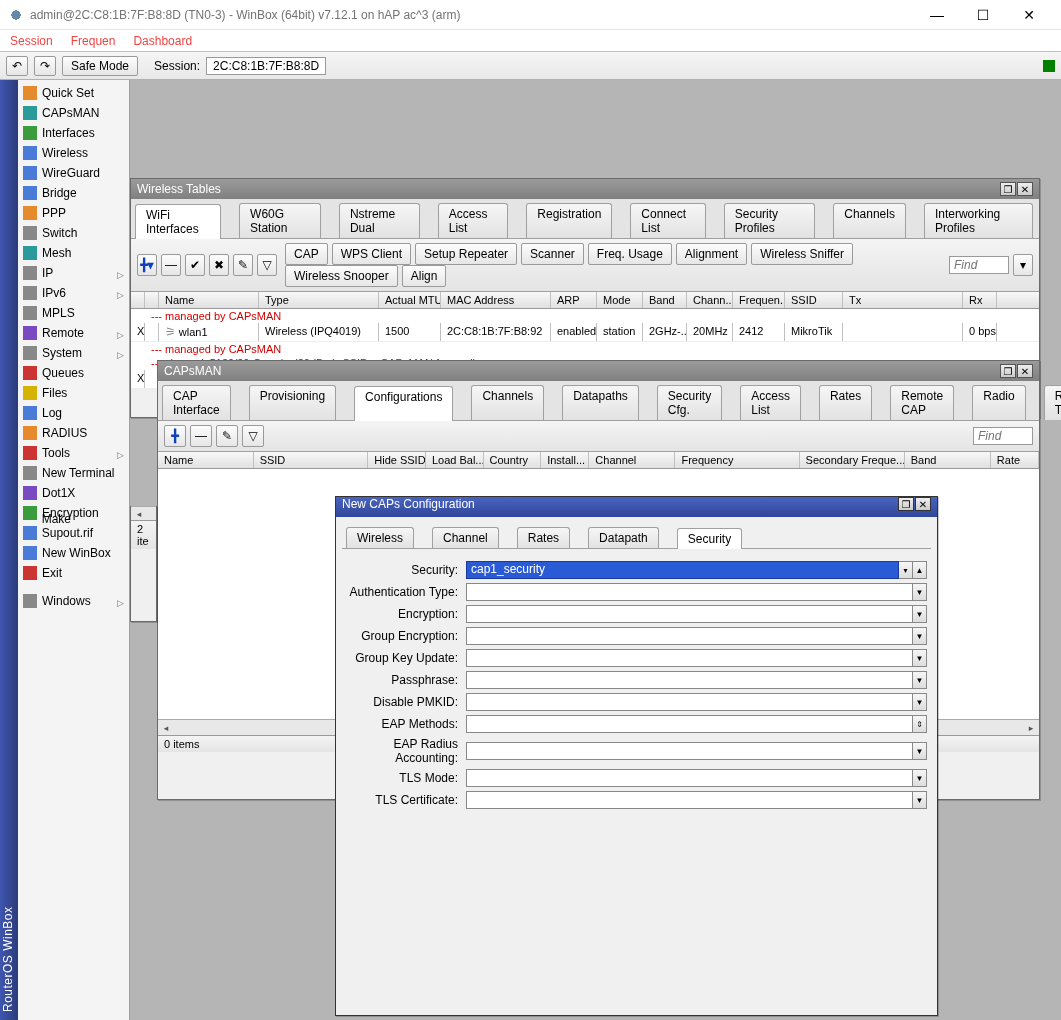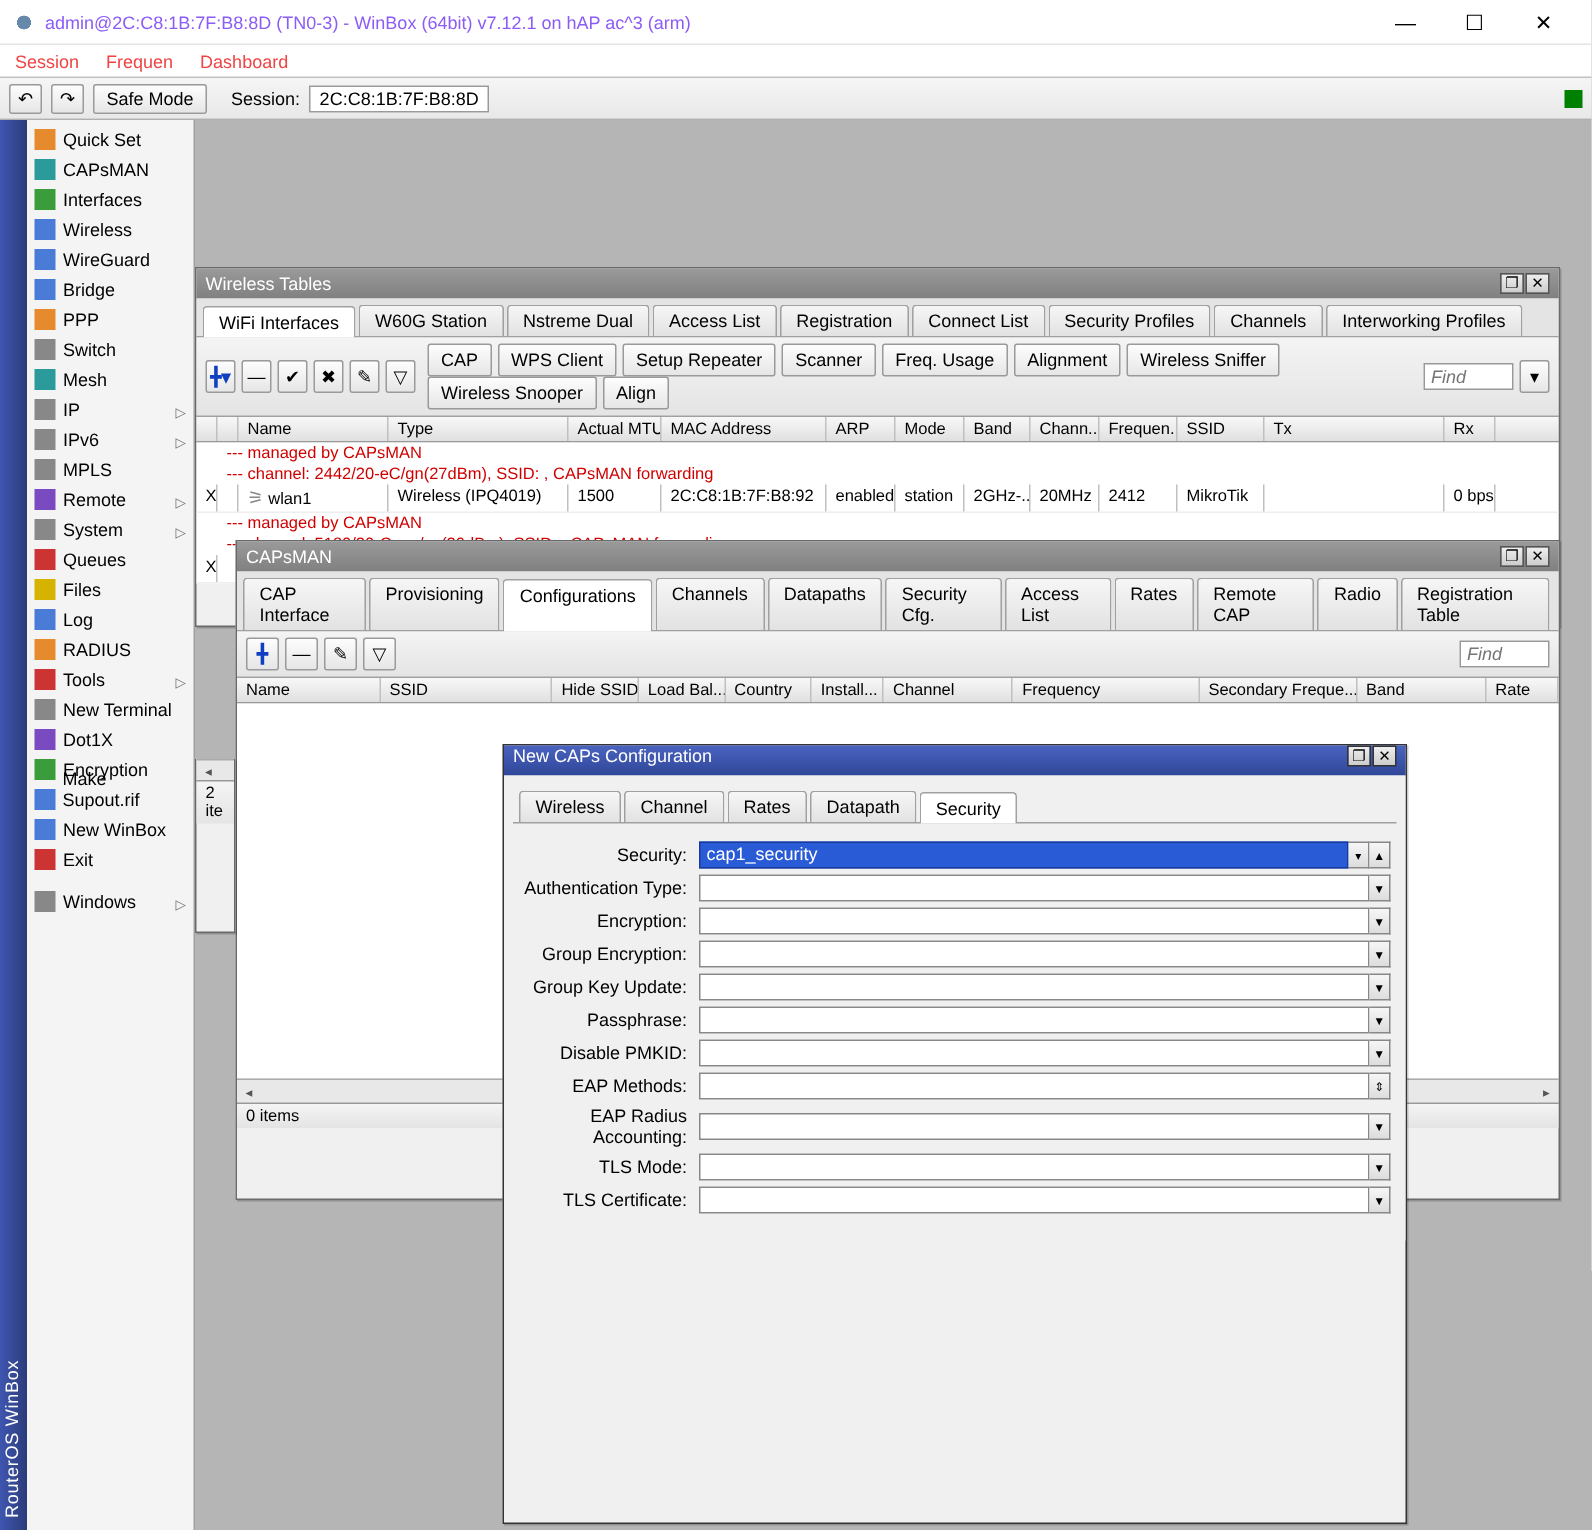--- a/index.html
+++ b/index.html
@@ -1,21 +1,21 @@
 <!DOCTYPE html>
 <html><head>
 <meta charset="utf-8">
 <style>
 * { box-sizing: border-box; margin: 0; padding: 0; font-family: "Segoe UI", Tahoma, sans-serif; font-size: 12px; }
 body { background: #fff; width: 1061px; height: 1020px; overflow: hidden; }
 
 
 .titlebar { height: 30px; background: #fff; display: flex; align-items: center; padding: 0 8px; border-bottom: 1px solid #e4e4e4; }
 .titlebar .icon { width: 16px; height: 16px; margin-right: 6px; background: radial-gradient(circle,#68a 40%,#fff 42%); border-radius:50%; }
-.titlebar .title { flex: 1; color:#8b5cf6; }
+.titlebar .title { flex: 1; color:#737373; }
 .titlebar .winbtns { display: flex; gap: 18px; padding-right:10px; }
 .titlebar .winbtn { width: 28px; text-align:center; font-size:14px; color:#000; }
 
 
 .menubar { height: 22px; display: flex; align-items: center; gap: 18px; padding: 0 10px; background:#fff; border-bottom:1px solid #c0c0c0; }
 .menubar span { color:#ef4444; }
 
 
 .toolbar { height: 28px; background: linear-gradient(#f5f5f5,#e8e8e8); border-bottom:1px solid #b0b0b0; display:flex; align-items:center; padding: 0 6px; gap:6px; }
 .btn { background: linear-gradient(#fdfdfd,#e6e6e6); border:1px solid #9a9a9a; border-radius:2px; padding: 2px 8px; font-size:12px; color:#000; cursor:pointer; height: 20px; display:inline-flex; align-items:center; justify-content:center; }
@@ -33,21 +33,21 @@
 .nav-sep { height: 8px; }
 
 .content { flex:1; background:#b5b5b5; position:relative; }
 
 
 .mdi { position:absolute; background:#f0f0f0; border:1px solid #6a6a6a; box-shadow: 1px 1px 0 rgba(0,0,0,0.2); }
 .mdi-title { height: 20px; background: linear-gradient(#9a9a9a,#808080); color:#fff; display:flex; align-items:center; padding:0 6px; font-size:12px; }
 .mdi-title .wbtns { margin-left:auto; display:flex; gap:0; }
 .mdi-title .wb { width:16px; height:14px; background:linear-gradient(#eee,#ccc); border:1px solid #555; font-size:10px; display:flex; align-items:center; justify-content:center; color:#000; margin-left:1px; }
 
-.tabs { display:flex; background:#e4e4e4; border-bottom:1px solid #a0a0a0; padding: 4px 4px 0 4px; gap:0; }
+.tabs { display:flex; background:#e4e4e4; border-bottom:1px solid #a0a0a0; padding: 4px 4px 0 4px; gap:16px; }
 .tab { background:linear-gradient(#f6f6f6,#e2e2e2); border:1px solid #a0a0a0; border-bottom:none; padding:3px 10px; margin-right:2px; border-radius:3px 3px 0 0; cursor:pointer; color:#000; }
 .tab.active { background:#fff; position:relative; top:1px; }
 
 .wintoolbar { background:linear-gradient(#f4f4f4,#e4e4e4); padding:4px 6px; display:flex; gap:4px; align-items:center; border-bottom:1px solid #a0a0a0; }
 .wintoolbar .btn { height:22px; }
 .wintoolbar input.find { margin-left:auto; width:60px; border:1px solid #999; height:18px; font-style:italic; color:#888; padding:0 4px; }
 
 .gridhead { display:flex; background:linear-gradient(#f8f8f8,#e0e0e0); border-bottom:1px solid #999; }
 .gridhead .col,.gridrow .col { border-right:1px solid #c0c0c0; padding:2px 6px; overflow:hidden; white-space:nowrap; font-size:11px; color:#000; }
 .gridhead .col { font-weight:normal; }
@@ -268,21 +268,20 @@
           <div class="col" style="width: 46px;">Mode</div>
           <div class="col" style="width: 44px;">Band</div>
           <div class="col" style="width: 46px;">Chann...</div>
           <div class="col" style="width: 52px;">Frequen...</div>
           <div class="col" style="width: 58px;">SSID</div>
           <div class="col" style="width: 120px;">Tx</div>
           <div class="col" style="width: 34px;">Rx</div>
         </div>
       <div class="gridbody" id="wrows">
           <div class="redline">--- managed by CAPsMAN</div>
-          <div class="redline">--- channel: 2442/20-eC/gn(27dBm), SSID: , CAPsMAN forwarding</div>
           <div class="gridrow grey">
             <div class="col" style="width: 14px;">X</div>
             <div class="col" style="width: 14px;"></div>
             <div class="col" style="width: 100px;"><span style="color:#888">⚞</span> wlan1</div>
             <div class="col" style="width: 120px;">Wireless (IPQ4019)</div>
             <div class="col" style="width: 62px;">1500</div>
             <div class="col" style="width: 110px;">2C:C8:1B:7F:B8:92</div>
             <div class="col" style="width: 46px;">enabled</div>
             <div class="col" style="width: 46px;">station</div>
             <div class="col" style="width: 44px;">2GHz-...</div>

